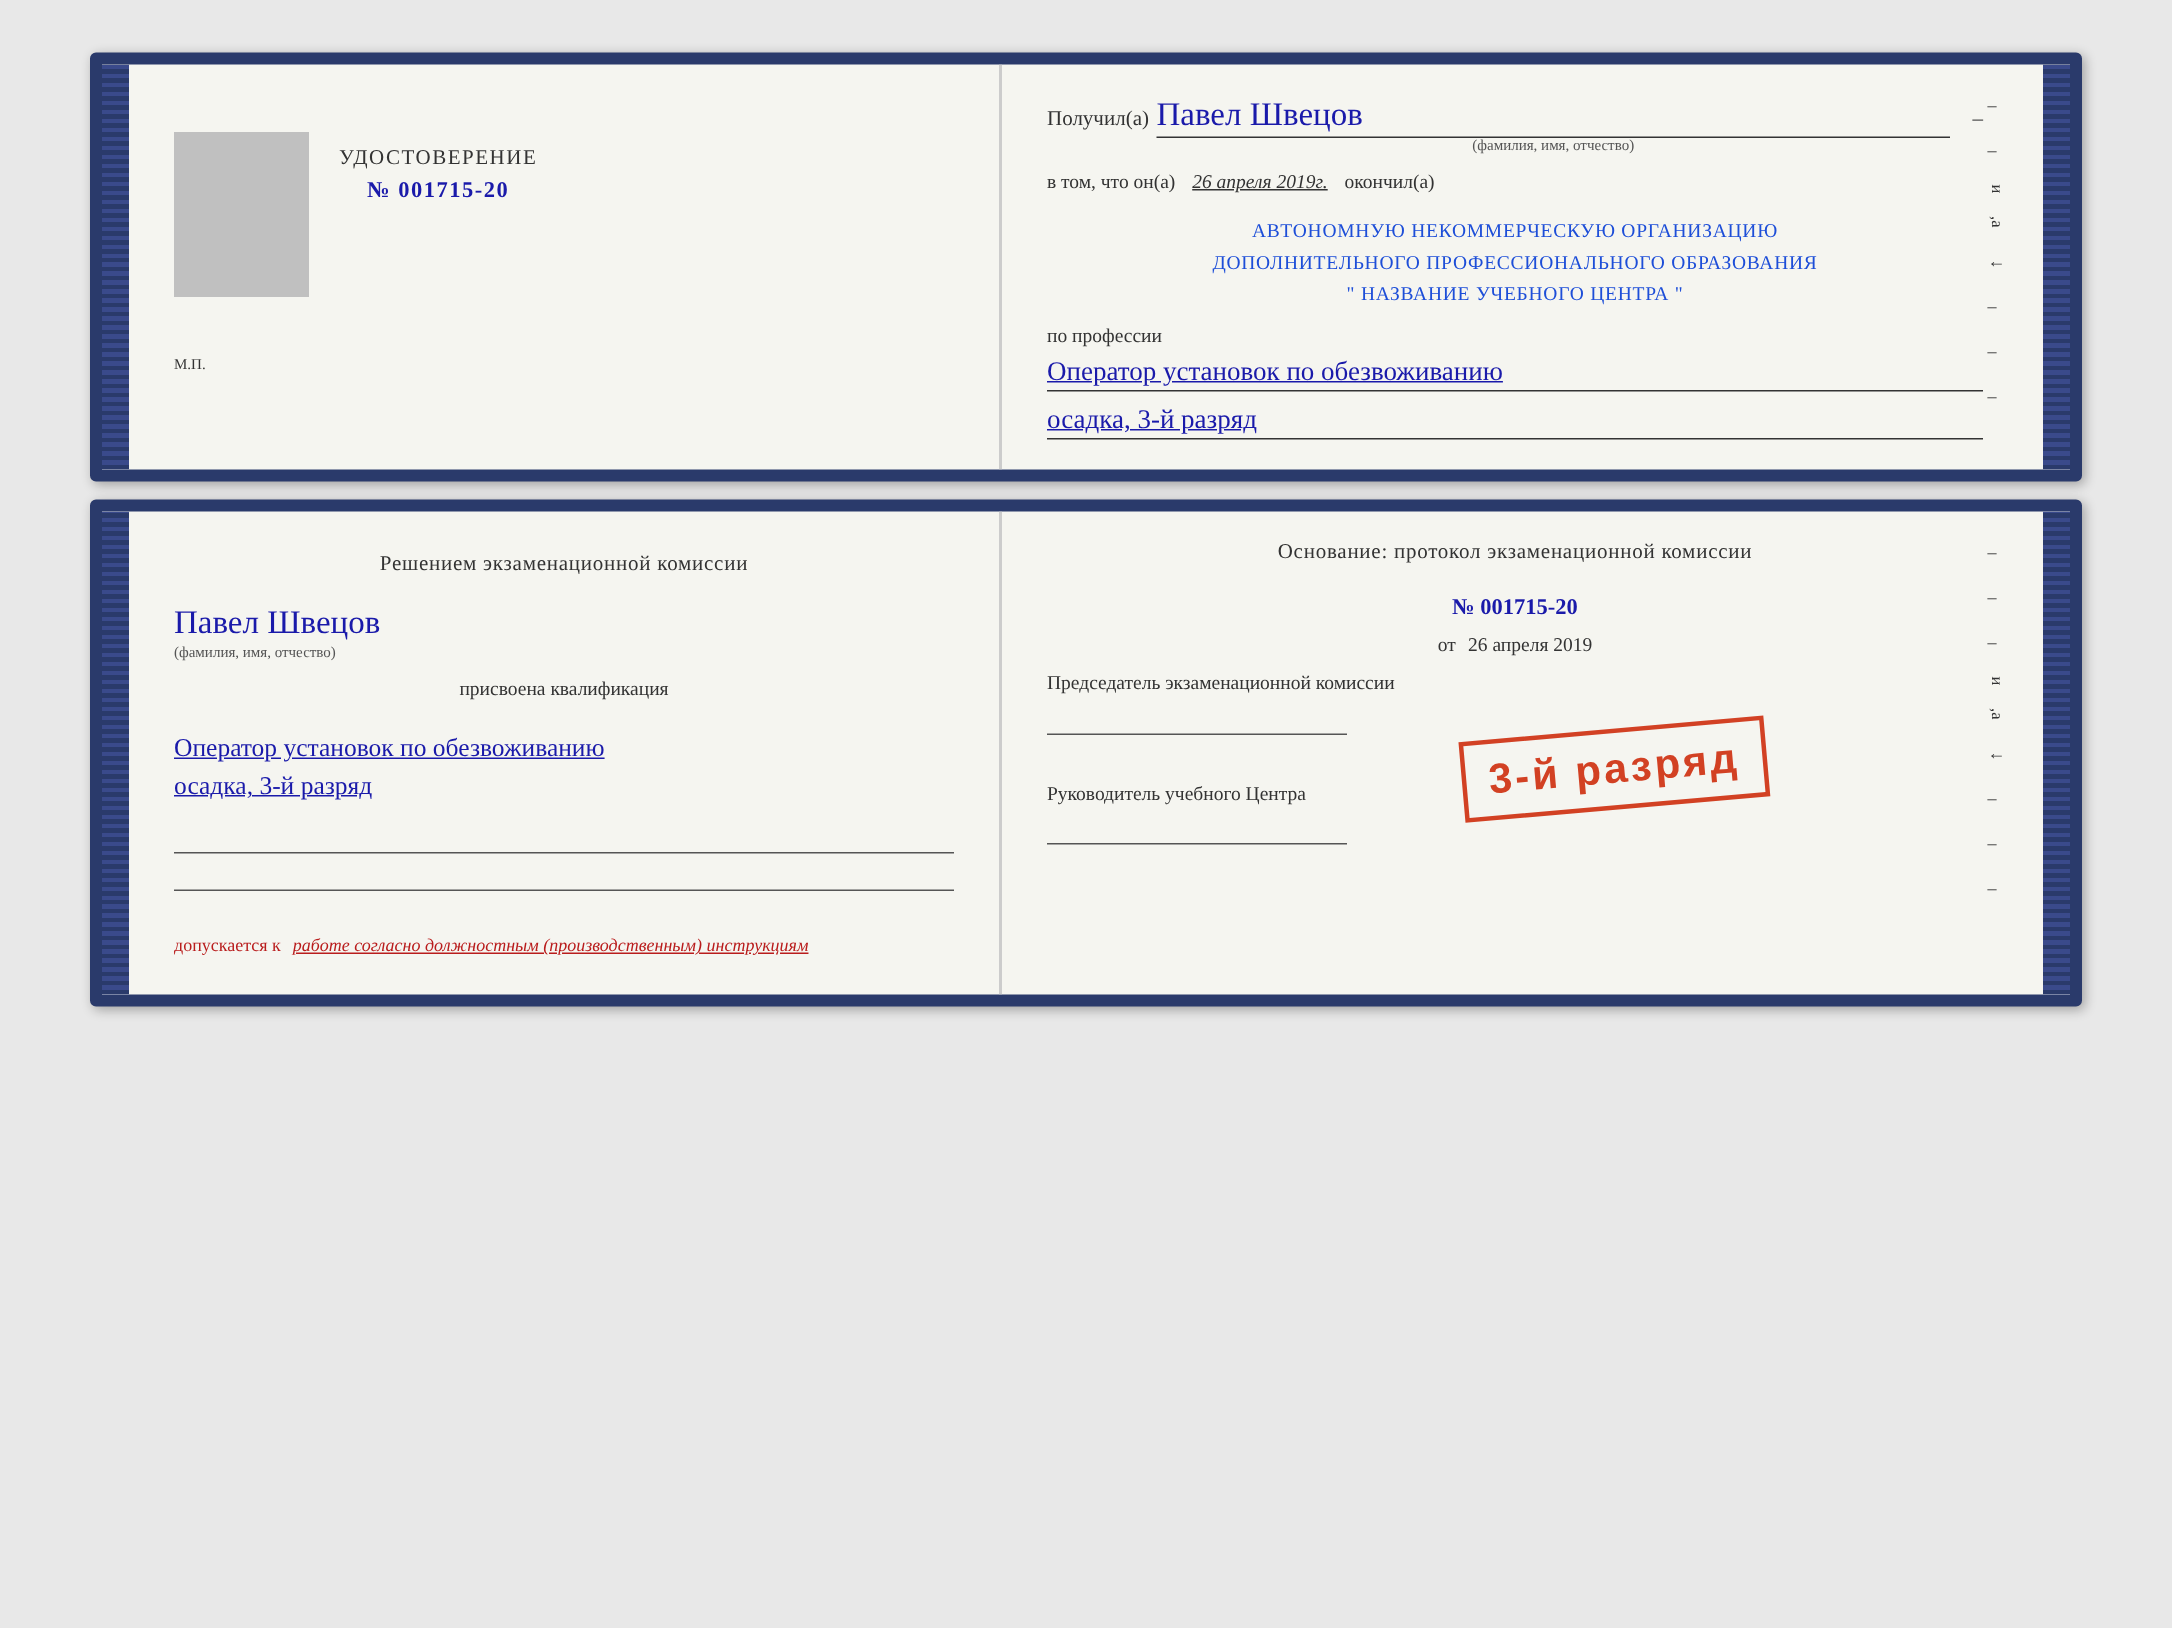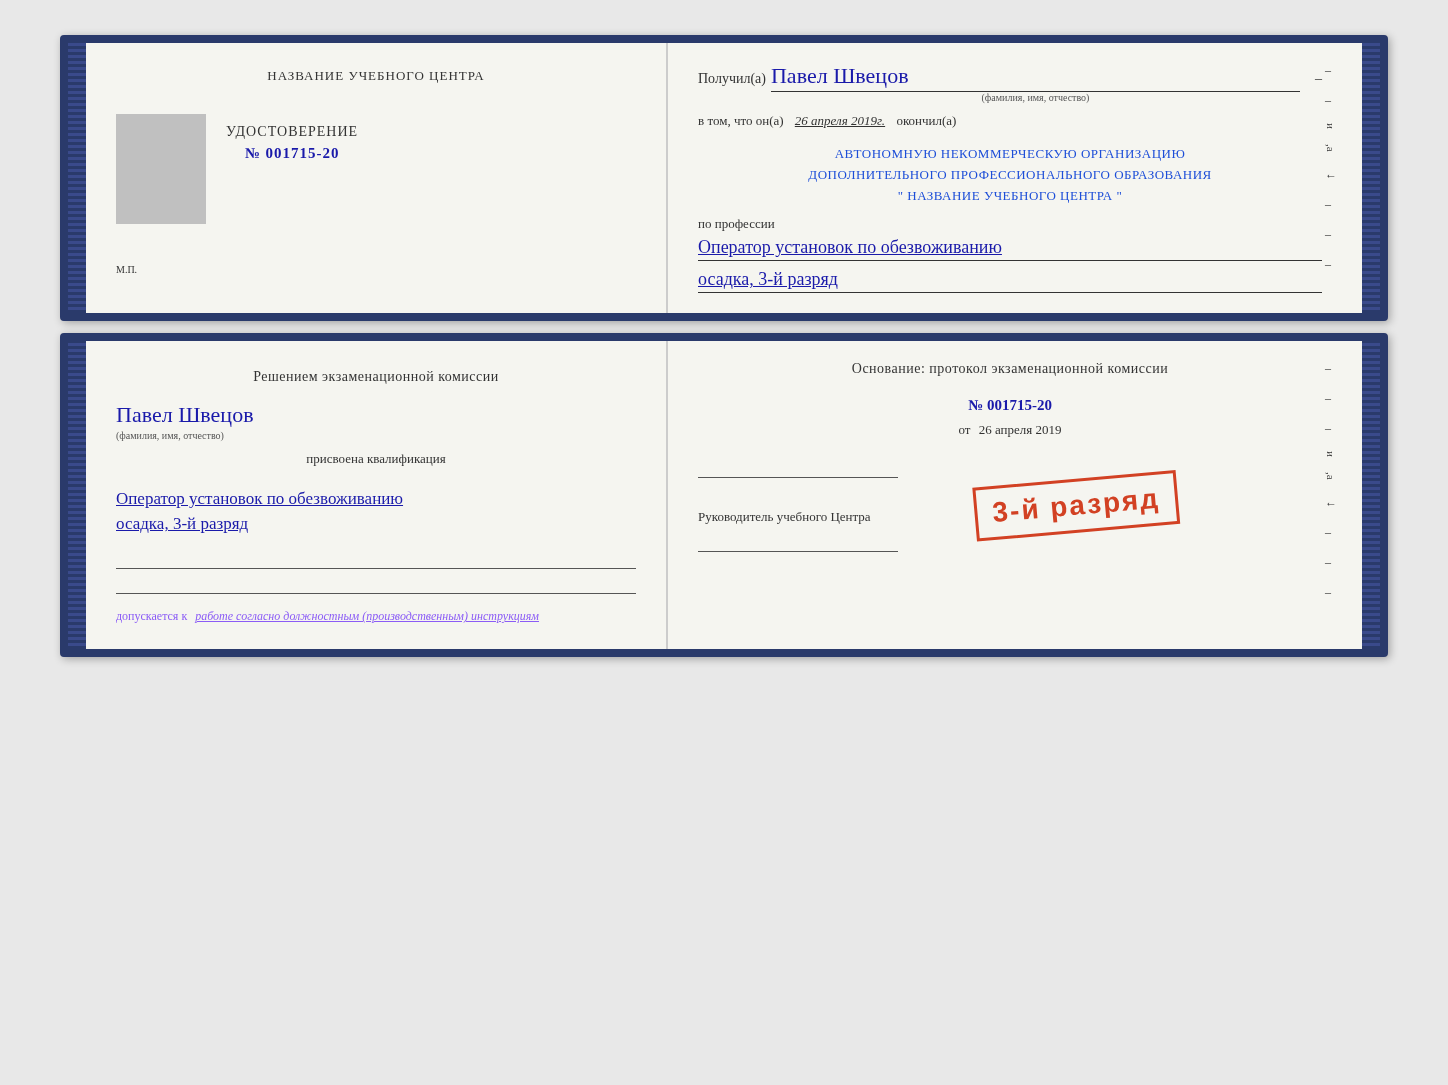--- a/index.html
+++ b/index.html
@@ -259,22 +259,22 @@
     }
 
     .sig-line {
       border-bottom: 1px solid #555;
       height: 20px;
       margin-bottom: 5px;
     }
 
     .allow-text {
       font-size: 12px;
-      color: #8b5cf6;
-      margin-top: 15px;
+      color: #b91c1c;
+      margin-top: 29px;
     }
 
     .allow-handwritten {
       font-style: italic;
       text-decoration: underline;
       font-family: serif;
     }
 
     
     .basis-title {
@@ -290,21 +290,21 @@
       font-size: 15px;
       color: #1a1aaa;
       font-weight: bold;
       margin-bottom: 8px;
     }
 
     .from-date {
       text-align: center;
       font-size: 13px;
       color: #333;
-      margin-bottom: 20px;
+      margin-bottom: 8px;
     }
 
     .chairman-label {
       font-size: 13px;
       color: #333;
       line-height: 1.4;
       margin-bottom: 5px;
     }
 
     .stamp-overlay {
@@ -362,21 +362,20 @@
   </style>
 </head>
 <body>
 
 <div class="page-container">
 
   <div class="document-card">
     <div class="doc-spine"></div>
 
     <div class="doc-left">
-      <div class="center-title">НАЗВАНИЕ УЧЕБНОГО ЦЕНТРА</div>
 
       <div style="display:flex; align-items:flex-start; margin-top: 20px;">
         <div class="photo-placeholder"></div>
         <div class="cert-section">
           <div class="cert-title">УДОСТОВЕРЕНИЕ</div>
           <div class="cert-number">№ 001715-20</div>
         </div>
       </div>
 
       <div style="clear:both;"></div>
@@ -457,20 +456,21 @@
 
       <div class="basis-title">Основание: протокол экзаменационной  комиссии</div>
 
       <div class="protocol-number">№  001715-20</div>
 
       <div class="from-date">
         <span>от</span>
         <span style="margin-left:5px;">26 апреля 2019</span>
       </div>
 
+      <div class="chairman-label">Председатель экзаменационной комиссии</div>
       <div class="sig-line-bottom"></div>
 
       <div class="stamp-overlay">3-й разряд</div>
 
       <div class="manager-label">Руководитель учебного Центра</div>
       <div class="sig-line-bottom" style="margin-top:5px;"></div>
 
       <div class="right-side-marks">
         <span class="dash-mark">–</span>
         <span class="dash-mark">–</span>

